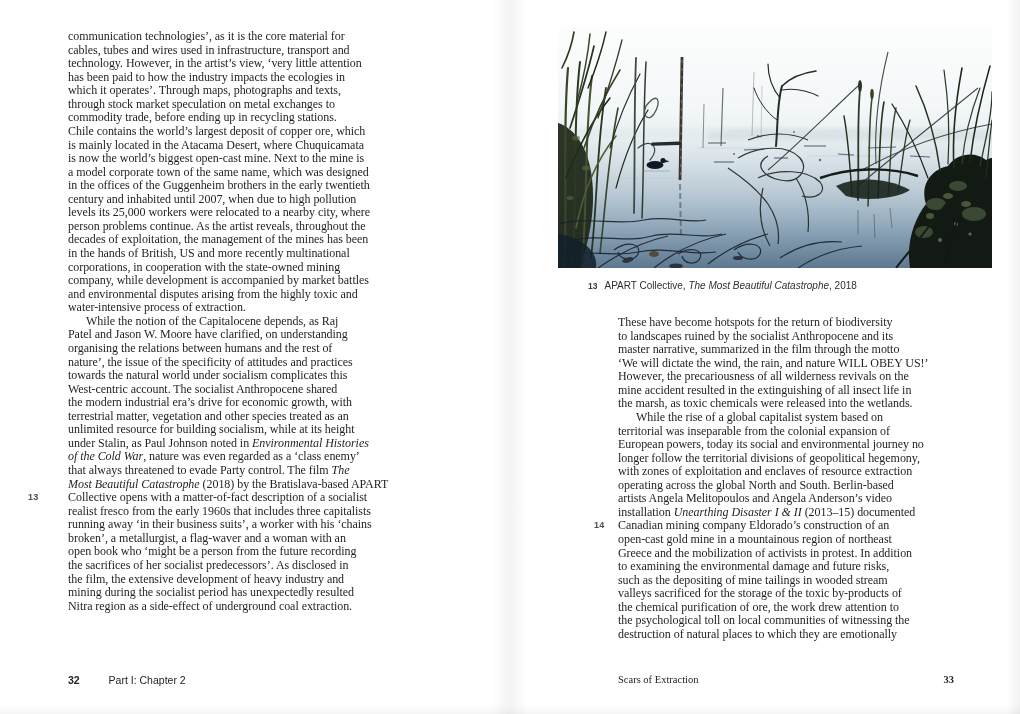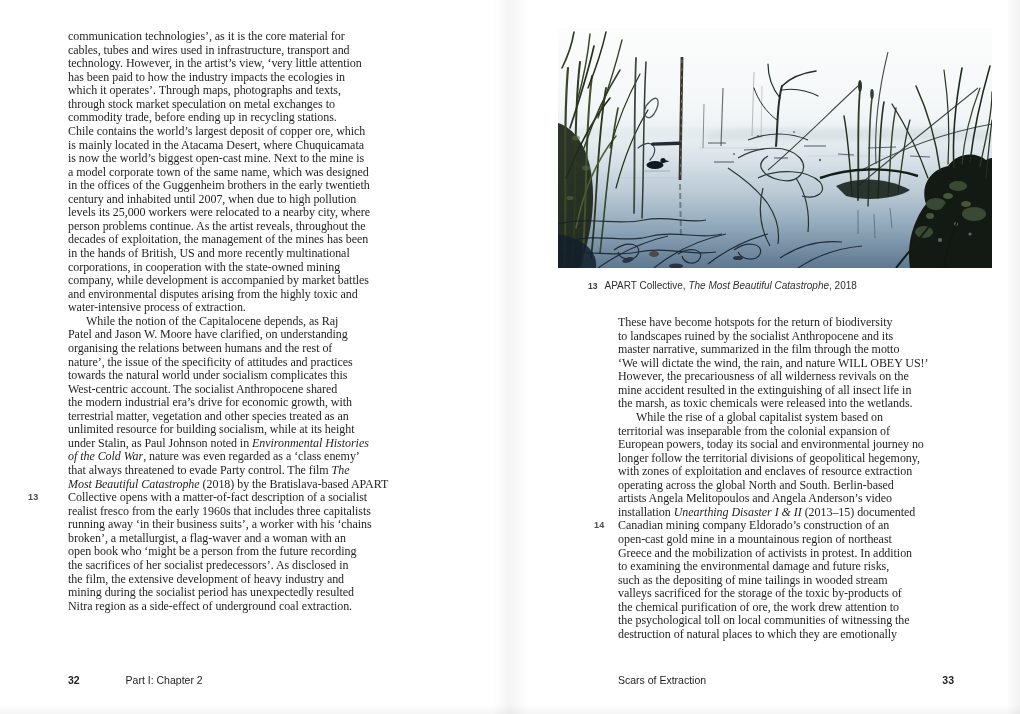--- a/index.html
+++ b/index.html
@@ -38,22 +38,22 @@
   }
   .cap-num{font-size:8.5px;font-weight:700;margin-right:7px;color:#3a3a3c;}
 
   .footer{
     position:absolute;top:674px;
     font-family:"Liberation Sans", sans-serif;font-size:10.5px;color:#232325;
     white-space:nowrap;
   }
   .footer .pagenum{font-weight:700;}
   #footer-left{left:68px;}
-  #footer-left .running{margin-left:43px;}
-  #footer-right{left:108px;width:336px;display:flex;justify-content:space-between;}
+  #footer-left .running{margin-left:26px;}
+  #footer-right{left:108px;width:336px;display:flex;justify-content:space-between;font-family:Liberation Serif, serif;}
 
   
   .gutter-shade{position:absolute;left:492px;top:0;width:36px;height:714px;pointer-events:none;
     background:linear-gradient(to right, rgba(0,0,0,0), rgba(0,0,0,0.045) 50%, rgba(0,0,0,0));}
   .edge-shade-right{position:absolute;right:0;top:0;width:14px;height:714px;pointer-events:none;
     background:linear-gradient(to left, rgba(0,0,0,0.05), rgba(0,0,0,0));}
   .edge-shade-bottom{position:absolute;left:0;bottom:0;width:1020px;height:10px;pointer-events:none;
     background:linear-gradient(to top, rgba(0,0,0,0.04), rgba(0,0,0,0));}
 </style>
 </head>

